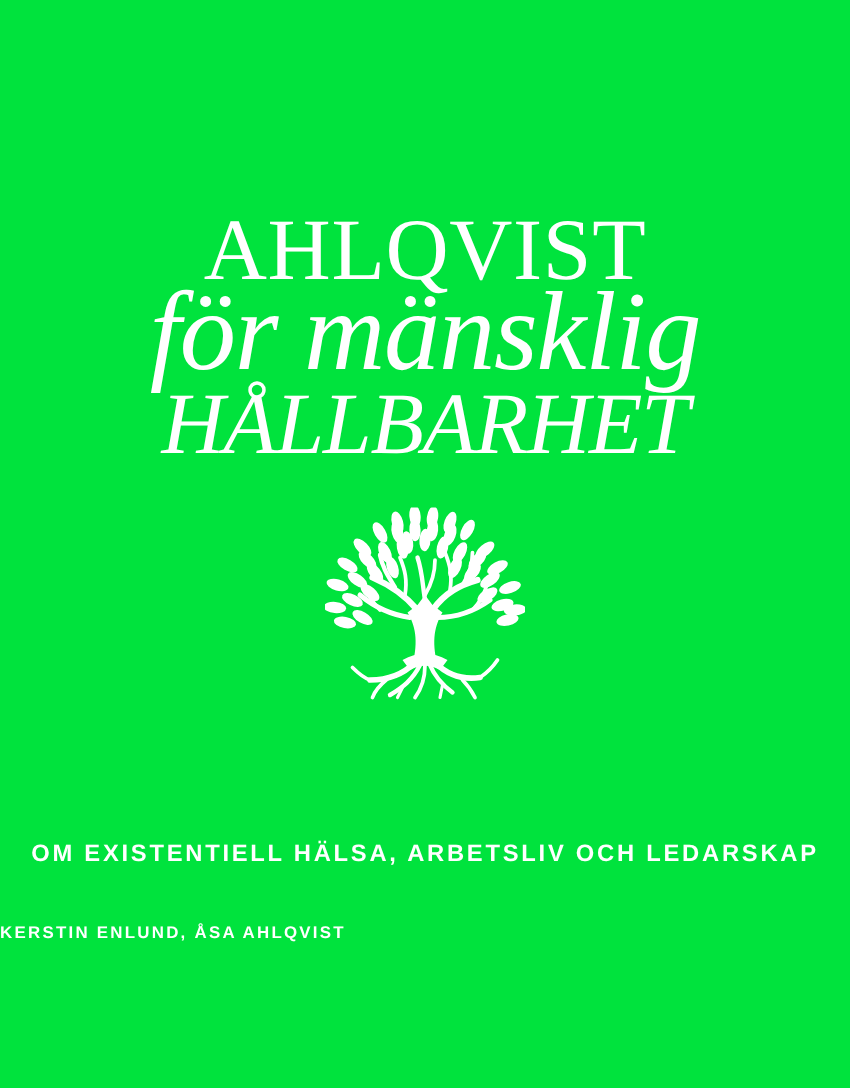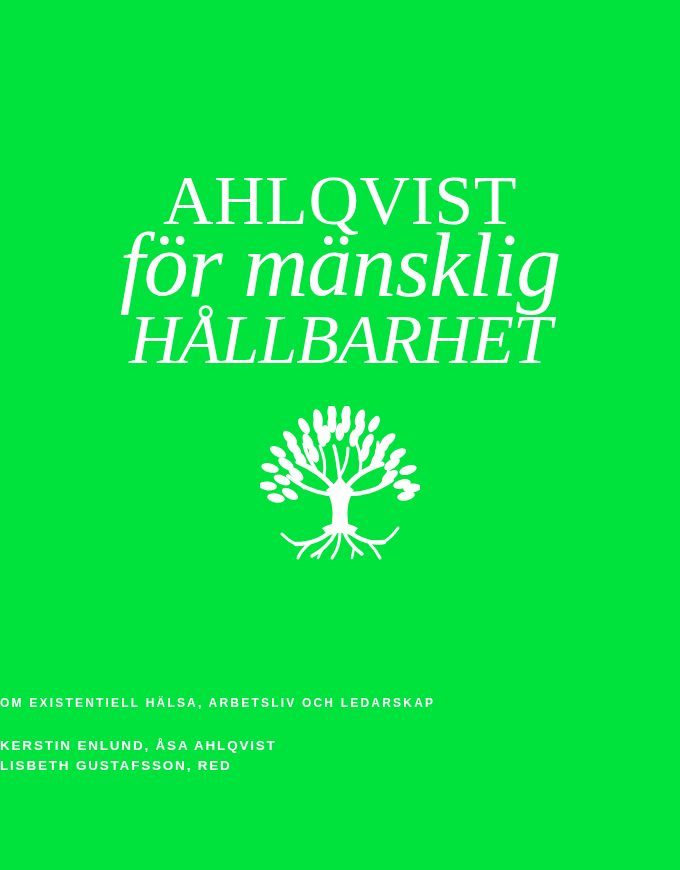--- a/index.html
+++ b/index.html
@@ -55,27 +55,26 @@
     top: 406px;
     width: 160px;
     height: 160px;
   }
   .tree-wrap svg { display: block; width: 100%; height: 100%; }
   .subtitle {
     position: absolute;
     top: 673px;
     left: 0;
     width: 100%;
-    text-align: left;
-    font-size: 12px;
+    text-align: center;
+    font-size: 19px;
     font-weight: 700;
     letter-spacing: 2.2px;
     white-space: nowrap;
     color: var(--foreground);
-    margin-top: 23px;
   }
   .authors {
     position: absolute;
     top: 736px;
     left: 0;
     width: 100%;
     text-align: left;
     font-size: 13.5px;
     font-weight: 700;
     letter-spacing: 1.8px;
@@ -164,16 +163,15 @@
       <path d="M88,124 C98,134 110,138 124,136" stroke-width="4.5"></path>
       <path d="M110,138 C116,144 118,148 120,152" stroke-width="3"></path>
       <path d="M124,136 C130,132 134,128 138,122" stroke-width="3"></path>
     </svg>
   </div>
 
   <div class="subtitle">OM EXISTENTIELL HÄLSA, ARBETSLIV OCH LEDARSKAP</div>
 
   <div class="authors">
     <div>KERSTIN ENLUND, ÅSA AHLQVIST</div>
-    <div>LISBETH GUSTAFSSON, RED</div>
   </div>
 
 </div>
 
 </body></html>

